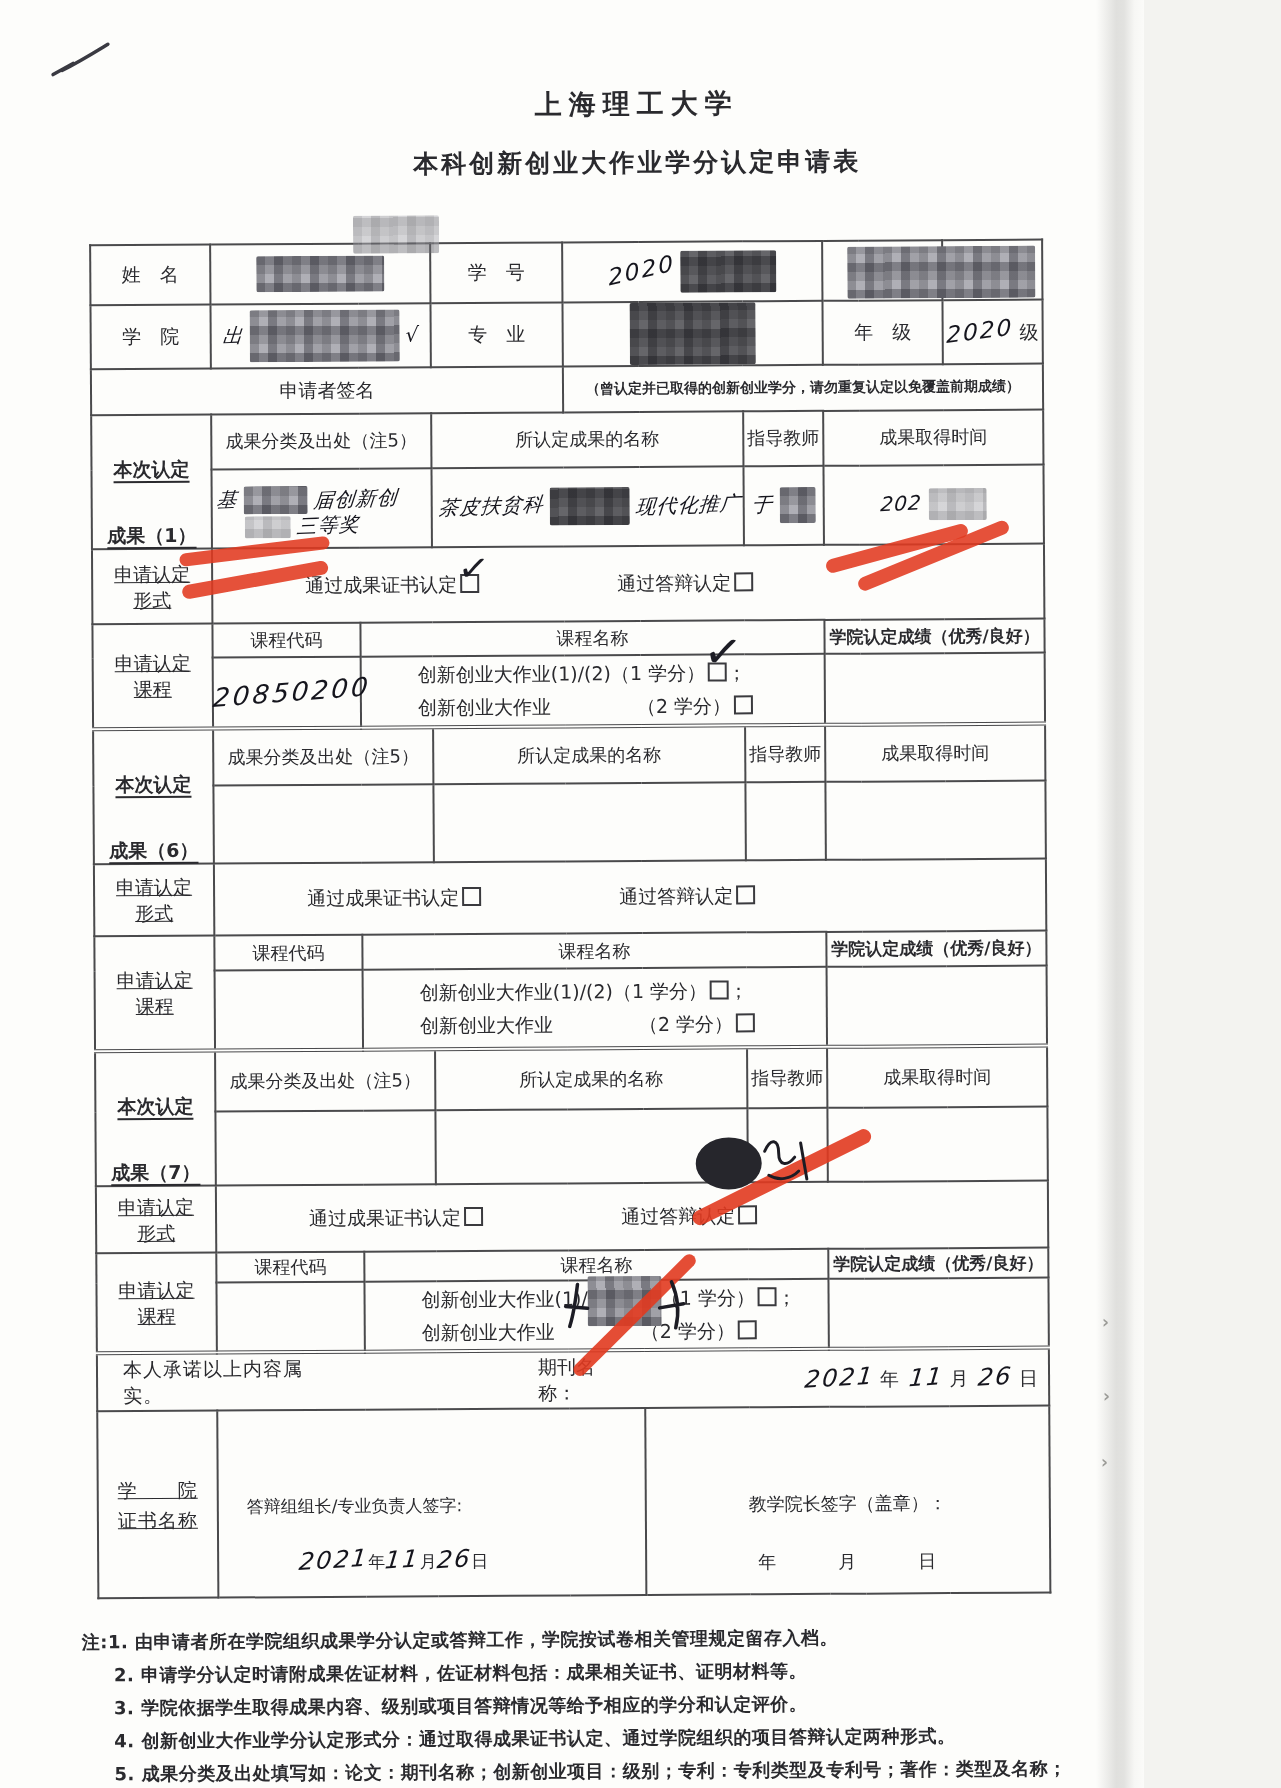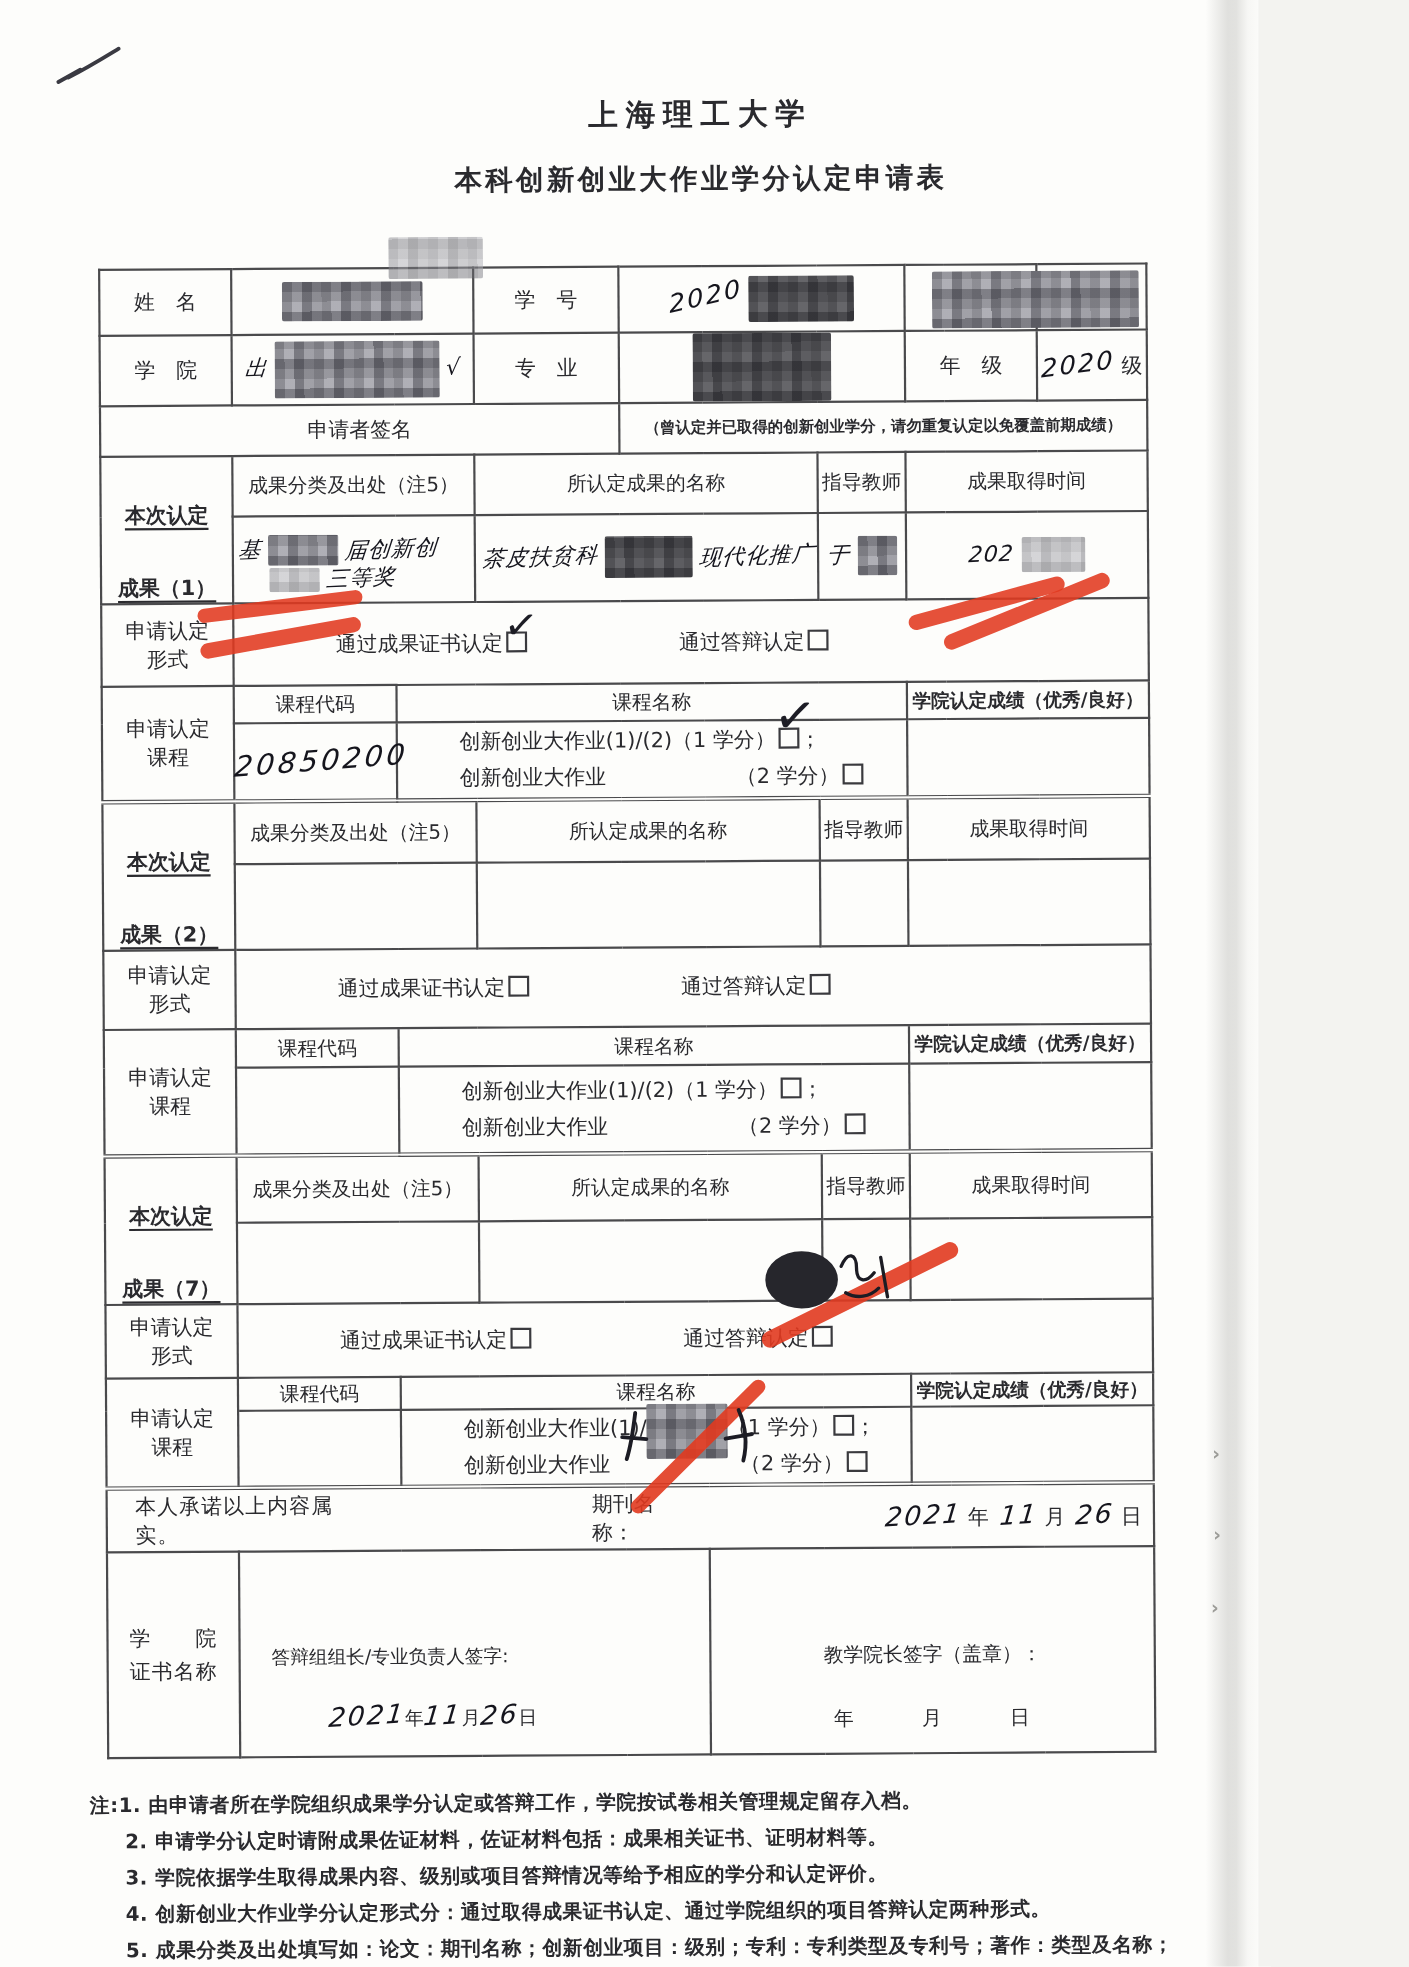--- a/index.html
+++ b/index.html
@@ -18,21 +18,21 @@
     table-layout:fixed;border-collapse:collapse;
     width:952px;margin:62px 0 0 92px;
   }
   td{
     border:2px solid #4a4a4c;vertical-align:middle;
     font-size:19px;padding:0;overflow:visible;
     background:transparent;
   }
   td.center{text-align:center;}
   .sep td{border-top:4px double #4a4a4c;}
-  .lbl2{display:block;text-align:center;line-height:26px;}
+  .lbl2{display:block;text-align:center;line-height:26px;text-decoration:underline;}
   .bold{font-weight:bold;}
   .ul{text-decoration:underline;text-underline-offset:5px;text-decoration-thickness:2px;margin-top:40px;}
   .hdr{font-size:18px;text-align:center;}
   .small-bold{font-size:14px;font-weight:bold;letter-spacing:0;}
   .grade-hdr{font-size:17px;font-weight:bold;text-align:center;letter-spacing:0;}
 
   .hw{font-style:italic;color:#15151d;letter-spacing:2px;display:inline-block;transform:skewX(-6deg);}
   .hw.t1{transform:skewX(-8deg) rotate(-13deg);font-size:23px;}
   .hw.t2{transform:skewX(-8deg) rotate(-7deg);font-size:23px;}
   .hw.code{font-size:26px;transform:skewX(-10deg) rotate(-4deg);letter-spacing:3px;}
@@ -48,21 +48,21 @@
   .abs{position:absolute;}
 
   .cbox{display:inline-block;width:15px;height:15px;border:2px solid #3a3a3e;vertical-align:-2px;margin-left:3px;position:relative;}
   .check-lg{position:absolute;left:-6px;top:-36px;font-size:46px;line-height:1;font-weight:bold;color:#1d1d25;transform:rotate(7deg);}
   .check-md{position:absolute;left:-4px;top:-26px;font-size:37px;line-height:1;font-weight:bold;color:#1d1d25;transform:rotate(7deg);}
 
   .formline{padding-left:92px;}
   .formline .opt2{margin-left:132px;}
   .courselines{padding-left:56px;}
   .courselines .ln{line-height:33px;}
-  .credit-gap{margin-left:118px;}
+  .credit-gap{margin-left:86px;}
   .credit-gap-sm{margin-left:46px;}
 
   .pledge-cell{display:flex;align-items:center;}
   .pledge-cell .st{margin-left:25px;letter-spacing:1px;}
   .pledge-cell .sg{margin-left:228px;}
   .pledge-cell .dt{margin-left:186px;white-space:nowrap;}
   .dt .u{margin:0 10px 0 6px;}
 
   .review-mid{vertical-align:top;padding:84px 0 0 28px;font-size:17px;}
   .review-mid .dateline{margin:28px 0 0 52px;white-space:nowrap;}
@@ -219,21 +219,21 @@
             <span>创新创业大作业(1)/(2)</span><span>（1 学分）</span><span class="cbox"><span class="check-lg">✓</span></span><span>；</span></div>
           <div class="ln">
             <span>创新创业大作业</span><span class="credit-gap">（2 学分）</span><span class="cbox"></span></div>
             </td>
         <td colspan="3"></td>
       </tr>
 
       <tr class="sep">
         <td class="center" rowspan="2">
           <span class="lbl2 bold ul">本次认定</span>
-          <span class="lbl2 bold ul">成果（2）</span>
+          <span class="lbl2 bold ul">成果（6）</span>
             </td>
         <td class="hdr" colspan="2" style="height:32px">
           <span>成果分类及出处（注5）</span></td>
         <td class="hdr" colspan="3">
           <span>所认定成果的名称</span></td>
         <td class="hdr">
           <span>指导教师</span></td>
         <td class="hdr" colspan="3">
           <span>成果取得时间</span></td>
       </tr>

